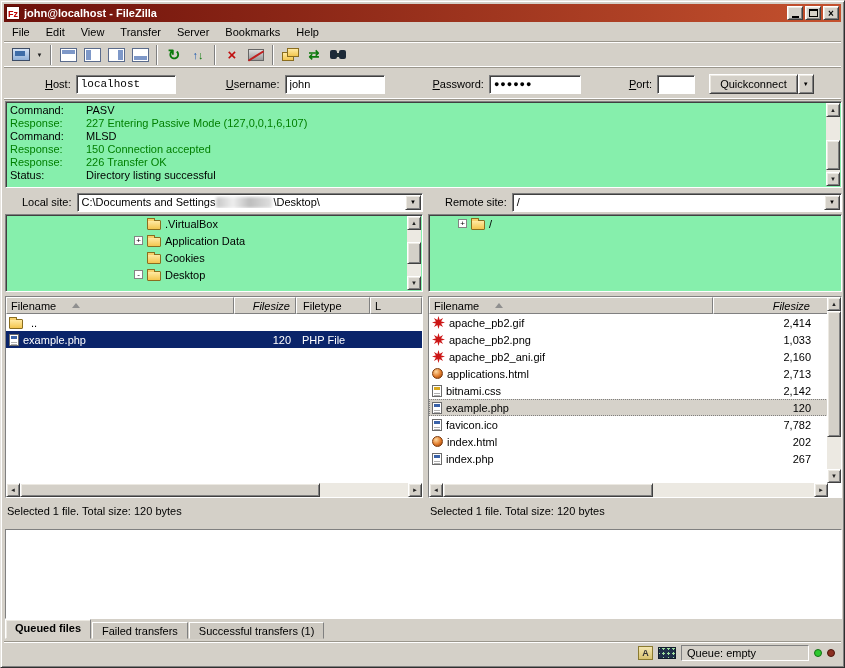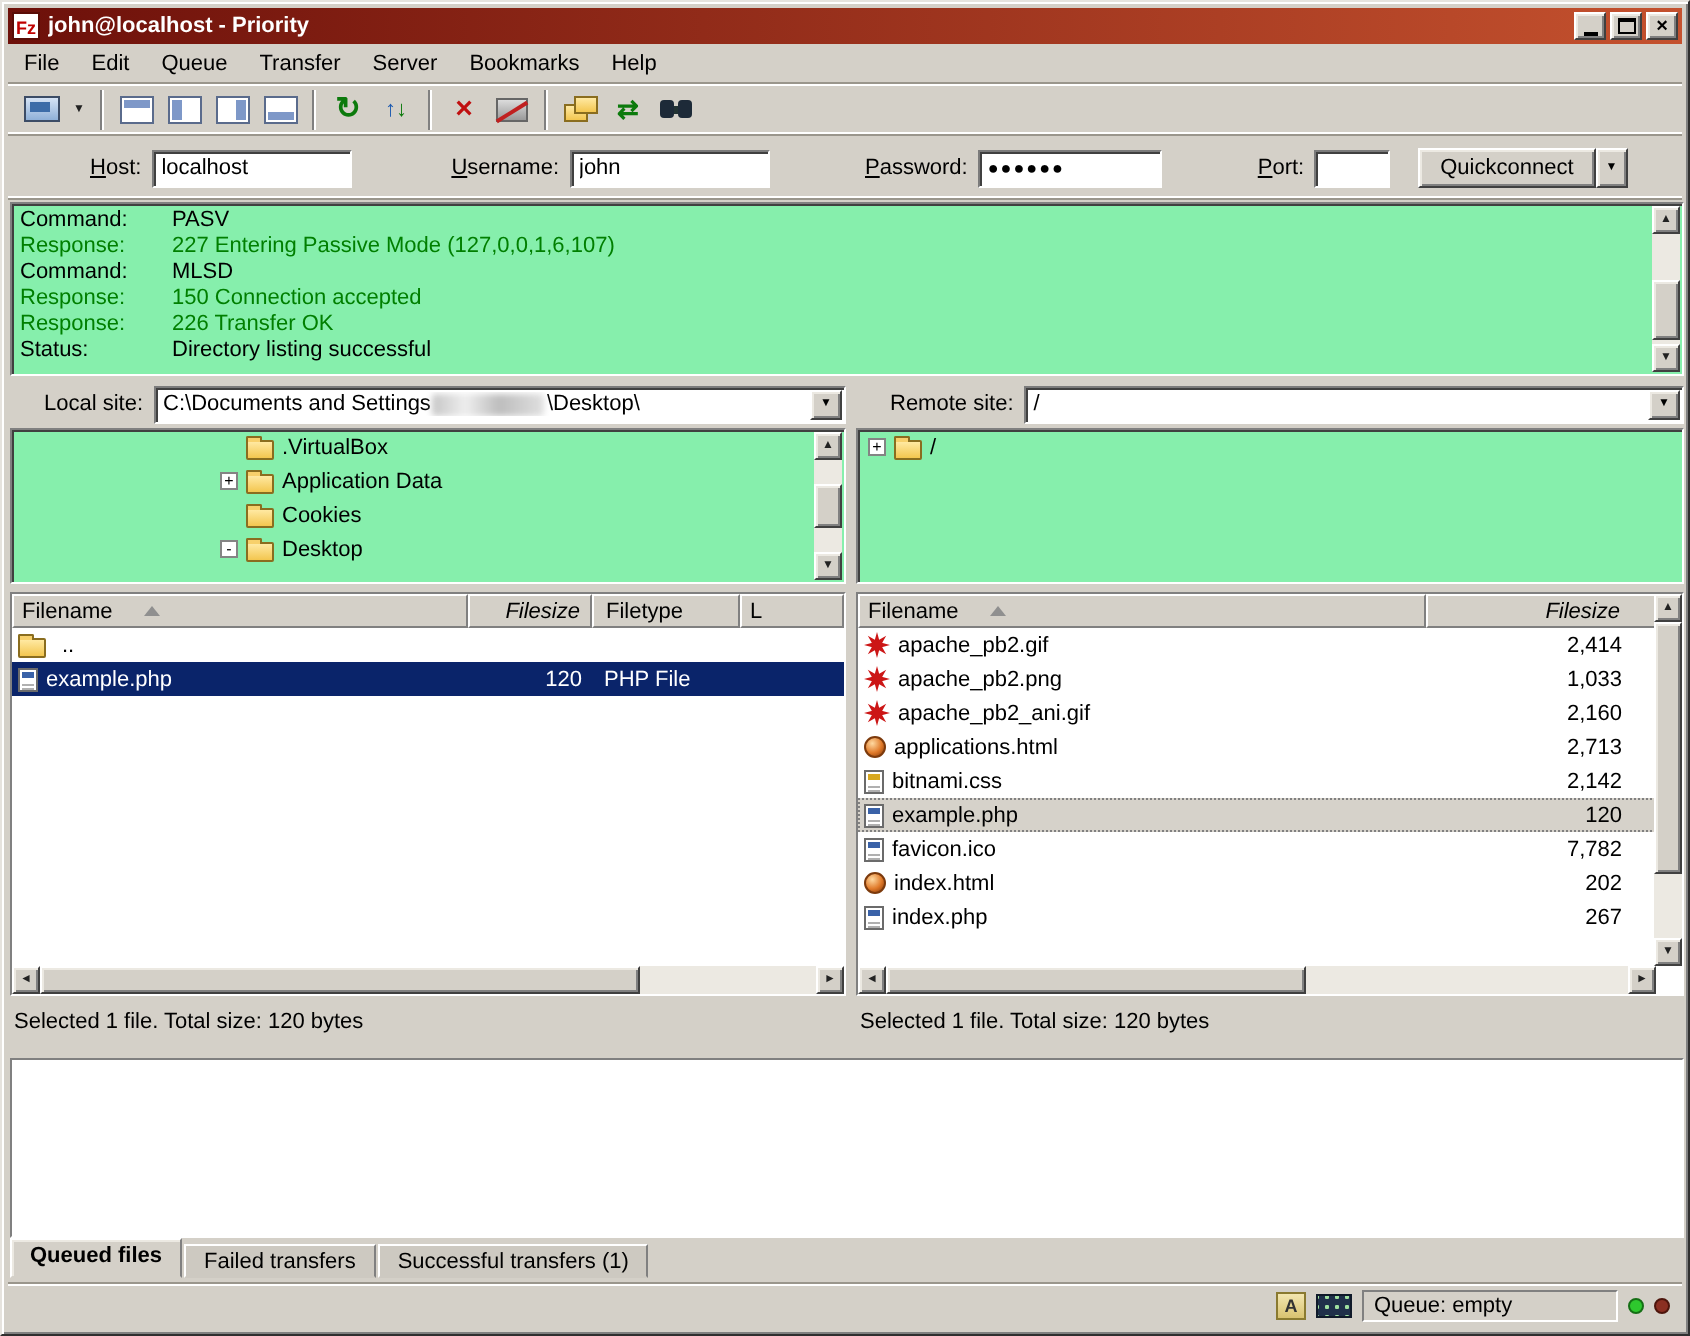--- a/index.html
+++ b/index.html
@@ -48,21 +48,21 @@
   .ico-cmp::before { left: 0; bottom: 0; }
   .ico-cmp::after { right: 0; top: 0; }
   .ico-bino { width: 16px; height: 9px; position: relative; background: linear-gradient(#233, #233) center / 5px 4px no-repeat; }
   .ico-bino::before, .ico-bino::after { content: ""; position: absolute; top: 0; width: 7px; height: 9px; background: #1d2a38; border-radius: 2px; }
   .ico-bino::before { left: 0; } .ico-bino::after { right: 0; }
   
   .quickbar { position: absolute; left: 3px; top: 68px; right: 3px; height: 31px; display: flex; align-items: center; padding-left: 7px; border-bottom: 1px solid #9a968c; box-shadow: inset 0 -1px 0 #fff; }
   .qc-label { margin-right: 5px; display: inline-block; padding-left: 34px; }
   .mnemonic::first-letter { text-decoration: underline; }
   .field { height: 19px; background: #fff; border: 1px solid; border-color: #7b7b7b #fff #fff #7b7b7b; box-shadow: inset 1px 1px 0 #404040; font-family: "Liberation Sans", sans-serif; font-size: 11px; padding: 1px 4px; }
-  .f-host { width: 100px; margin-right: 16px; }
+  .f-host { width: 100px; margin-right: 16px; font-family: Liberation Mono, monospace; }
   .f-user { width: 100px; margin-right: 14px; }
   .f-pass { width: 92px; margin-right: 14px; font-size: 9px; letter-spacing: 1px; }
   .f-port { width: 38px; margin-right: 14px; }
   .qc-btn { height: 20px; padding: 0 10px; font-family: "Liberation Sans", sans-serif; font-size: 11px; cursor: default; }
   .qc-dd { width: 16px; height: 20px; display: flex; align-items: center; justify-content: center; font-size: 6px; }
   
   .log { position: absolute; left: 4px; top: 100px; width: 837px; height: 87px; overflow: hidden; }
   .log-lines { position: absolute; left: 2px; top: 2px; right: 17px; }
   .log-line { display: flex; height: 13px; line-height: 13px; white-space: nowrap; }
   .log-label { width: 78px; flex: none; padding-left: 2px; }
@@ -79,21 +79,21 @@
   
   .site-row { position: absolute; height: 20px; display: flex; align-items: center; }
   .sr-local { left: 4px; top: 191px; width: 418px; }
   .sr-remote { left: 427px; top: 191px; width: 414px; }
   .site-label { margin-right: 5px; white-space: nowrap; padding-left: 17px; }
   .combo { flex: 1; height: 19px; background: #fff; border: 1px solid; border-color: #7b7b7b #fff #fff #7b7b7b; box-shadow: inset 1px 1px 0 #404040; display: flex; align-items: center; overflow: hidden; }
   .combo-text { flex: 1; padding: 0 4px; white-space: nowrap; overflow: hidden; }
   .combo-btn { width: 16px; height: 15px; margin-right: 1px; flex: none; display: flex; align-items: center; justify-content: center; font-size: 6px; }
   .redacted { display: inline-block; width: 56px; height: 11px; vertical-align: middle; margin: 0 1px; border-radius: 2px; background: linear-gradient(90deg, #c6c6c6, #eeeeee 30%, #bdbdbd 60%, #e0e0e0); filter: blur(1.5px); }
   
-  .tree { position: absolute; top: 213px; height: 78px; overflow: hidden; }
+  .tree { position: absolute; top: 213px; height: 78px; overflow: hidden; padding-left: 24px; }
   .tr-local { left: 4px; width: 418px; }
   .tr-remote { left: 427px; width: 414px; }
   .tree-row { display: flex; align-items: center; height: 17px; white-space: nowrap; }
   .indent-deep { padding-left: 104px; }
   .indent-root { padding-left: 5px; }
   .expander { width: 9px; height: 9px; flex: none; border: 1px solid #848484; background: #fff; font-size: 8px; line-height: 7px; text-align: center; margin-right: 4px; }
   .expander:empty { visibility: hidden; }
   .ico-folder { position: relative; width: 14px; height: 10px; flex: none; background: linear-gradient(#ffe9a2, #f3c64f); border: 1px solid #8a6d1f; border-radius: 1px; margin: 3px 4px 0 0; }
   .ico-folder::before { content: ""; position: absolute; top: -3px; left: -1px; width: 6px; height: 2px; background: #f7d06b; border: 1px solid #8a6d1f; border-bottom: none; border-radius: 1px 1px 0 0; }
   
@@ -142,36 +142,36 @@
   .led-green { background: #2ec82e; border: 1px solid #156f15; }
   .led-red { background: #8b2f22; border: 1px solid #4d150c; }
 </style>
 </head>
 <body>
 
 <div id="win">
 
   <div class="titlebar">
     <span class="app-badge">Fz</span>
-    <span class="title-text">john@localhost - Priority</span>
+    <span class="title-text">john@localhost - FileZilla</span>
     <span class="winbtn raised">
         <span class="glyph-min"></span>
       </span>
     <span class="winbtn raised">
         <span class="glyph-max"></span>
       </span>
     <span class="winbtn raised">
         <span>×</span>
       </span>
   </div>
 
   <div class="menubar">
     <span class="menu-item">File</span>
     <span class="menu-item">Edit</span>
-    <span class="menu-item">Queue</span>
+    <span class="menu-item">View</span>
     <span class="menu-item">Transfer</span>
     <span class="menu-item">Server</span>
     <span class="menu-item">Bookmarks</span>
     <span class="menu-item">Help</span>
   </div>
 
   <div class="toolbar">
     <span class="tbtn">
         <span class="ico-server"></span>
       </span>

